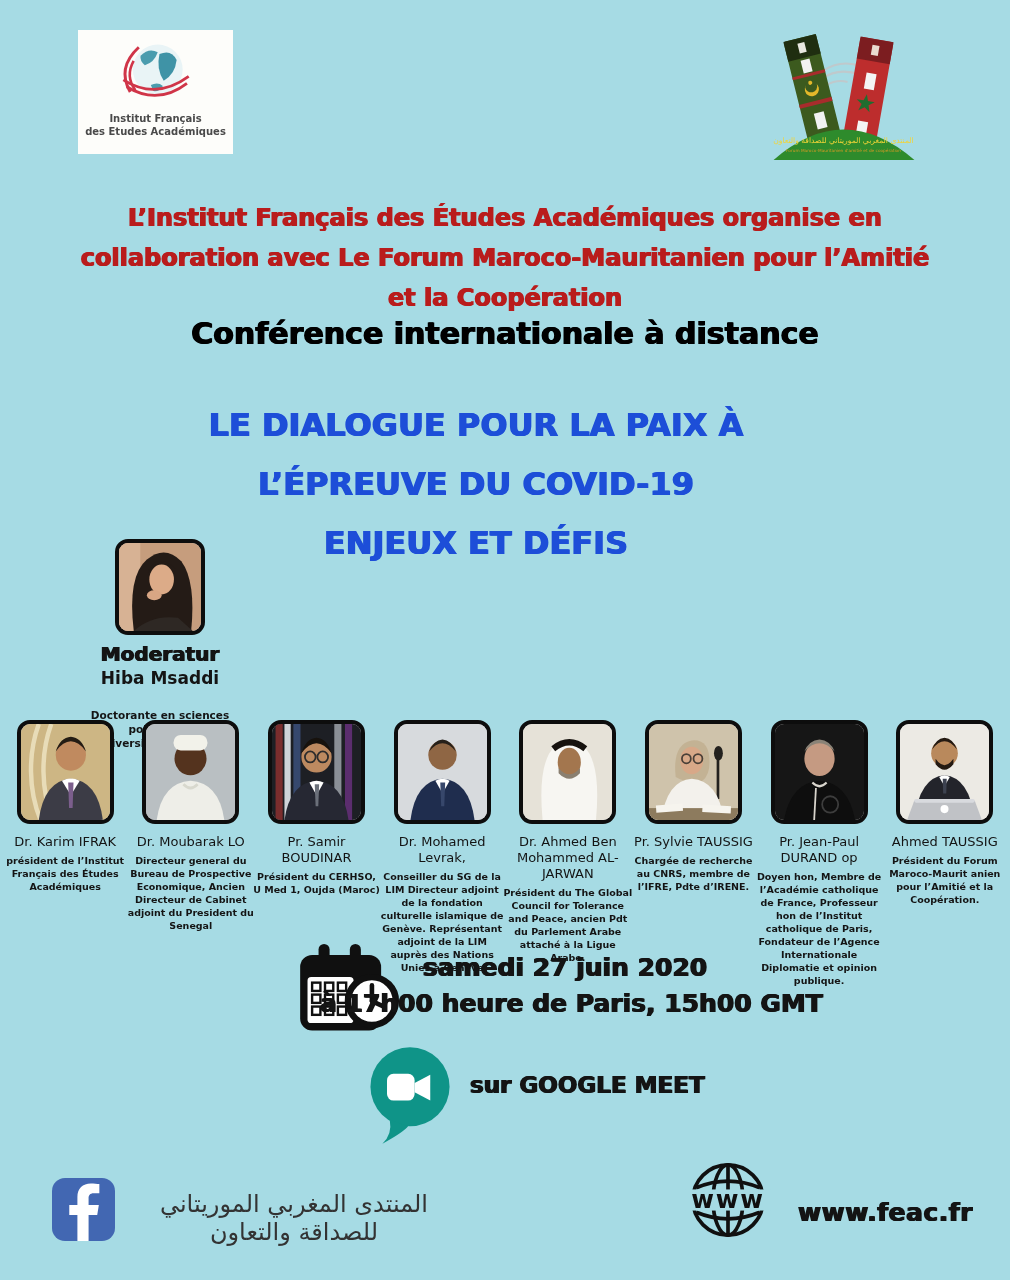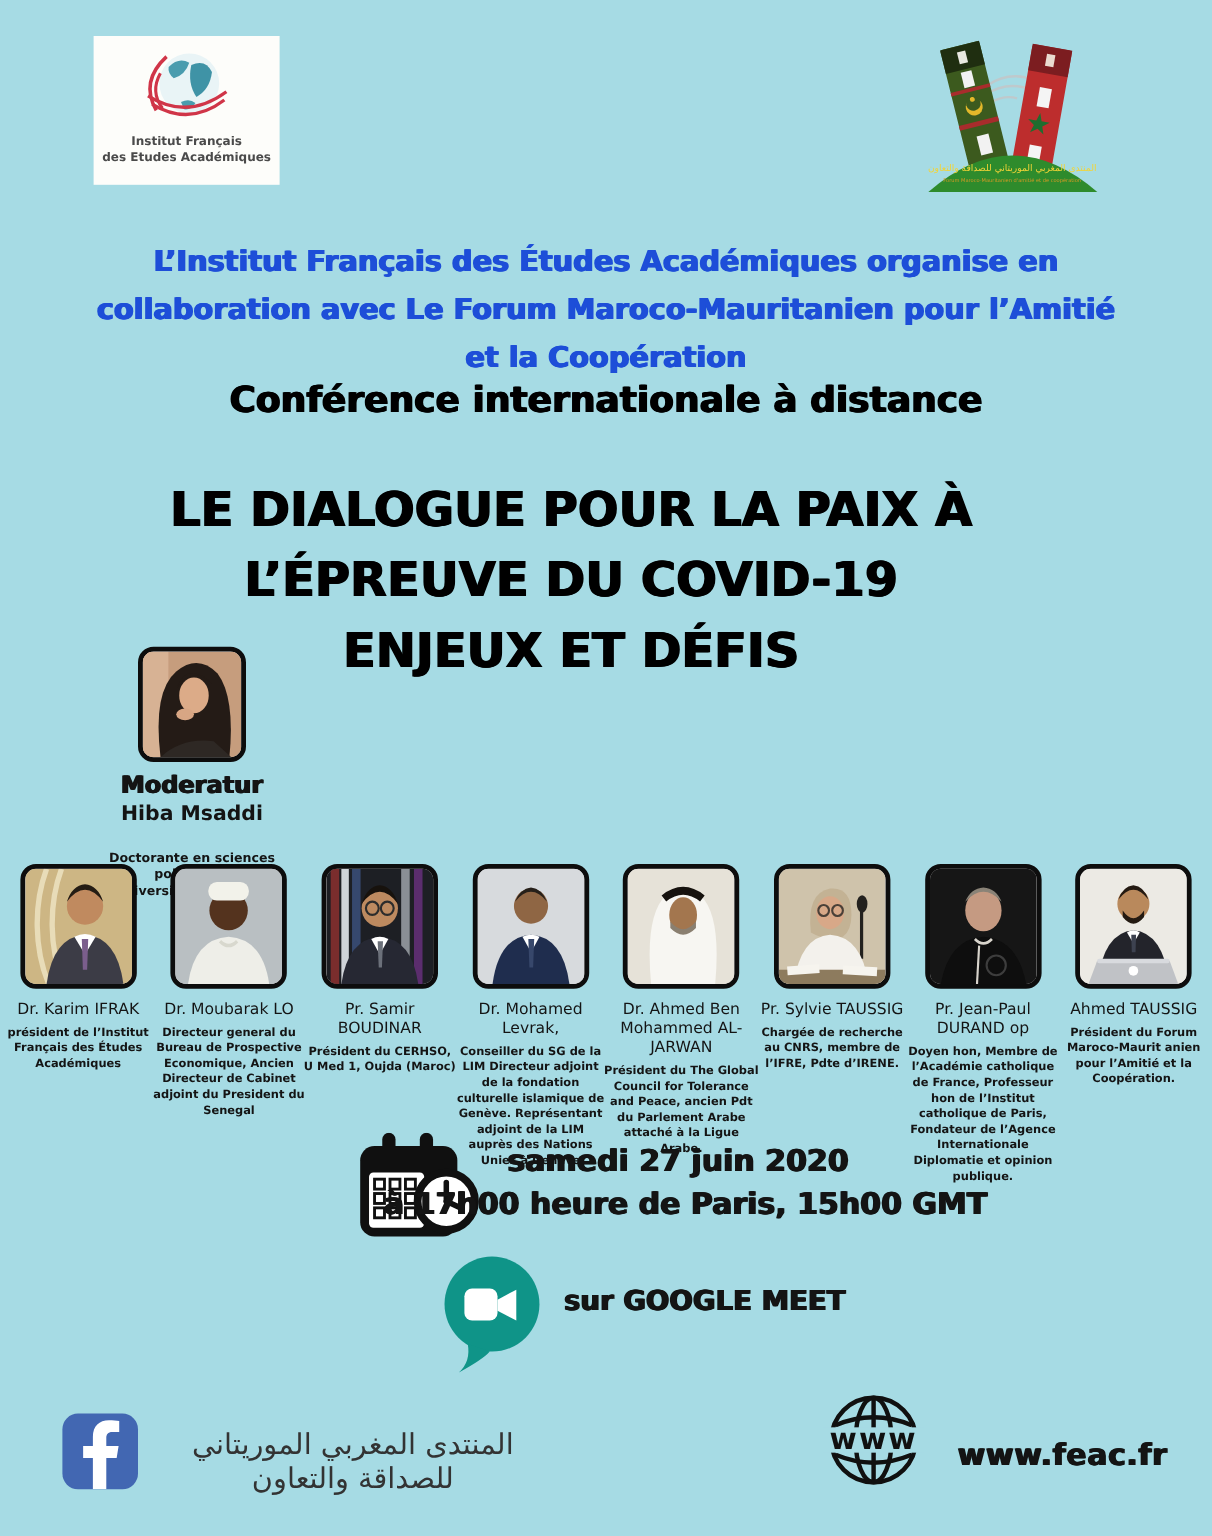--- a/index.html
+++ b/index.html
@@ -11,24 +11,24 @@
   .chunk{text-shadow:0.7px 0 currentColor,-0.7px 0 currentColor;}
 
   
   .logo-ifea{left:78px;top:30px;width:155px;height:124px;background:#fdfdfa;display:flex;flex-direction:column;align-items:center;justify-content:flex-start;padding-top:4px;}
   .logo-ifea svg{width:86px;height:78px;display:block;}
   .logo-ifea .l-text{font-size:10px;line-height:13px;color:#4a4a4a;font-weight:600;text-align:center;}
   .logo-forum{left:770px;top:8px;width:148px;height:152px;}
   .logo-forum svg{width:100%;height:100%;display:block;}
 
   
-  .intro{left:0;top:198px;width:1010px;font-weight:700;font-size:24px;line-height:40px;color:#1d4ed8;}
+  .intro{left:0;top:198px;width:1010px;font-weight:700;font-size:24px;line-height:40px;color:#b91c1c;}
   .intro div{white-space:nowrap;}
   .conf-type{left:0;top:316px;width:1010px;font-weight:700;font-size:30px;color:#000000;white-space:nowrap;}
-  .main-title{left:0;top:396px;width:952px;font-weight:700;font-size:40px;line-height:59px;color:#000000;}
+  .main-title{left:0;top:396px;width:952px;font-weight:700;font-size:32px;line-height:59px;color:#1d4ed8;}
   .main-title div{white-space:nowrap;}
 
   
   .moderator{left:68px;top:539px;width:184px;text-align:center;}
   .photo-frame{border:4px solid #0d0d0d;border-radius:13px;overflow:hidden;background:#ccc;}
   .photo-frame svg{display:block;width:100%;height:100%;}
   .moderator .photo-frame{width:90px;height:96px;margin:0 auto 7px;}
   .mod-role{font-size:20px;font-weight:700;}
   .mod-name{font-size:17px;font-weight:700;margin-top:2px;}
   .mod-desc{font-size:10.5px;font-weight:700;line-height:14px;margin-top:20px;}

